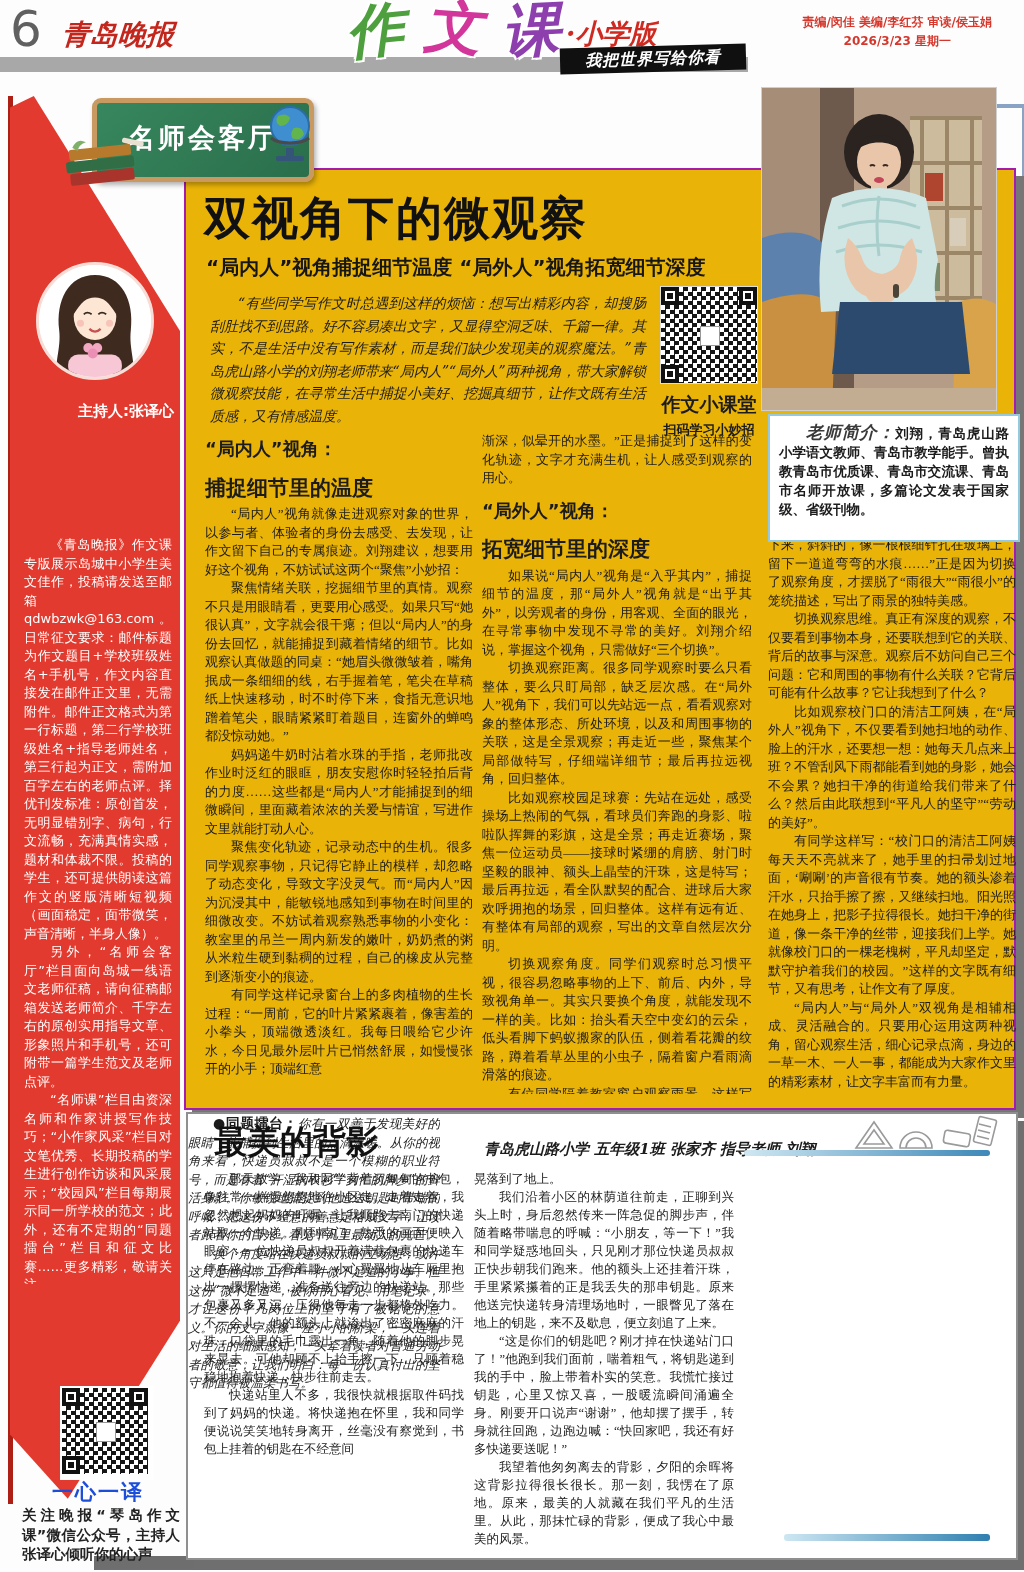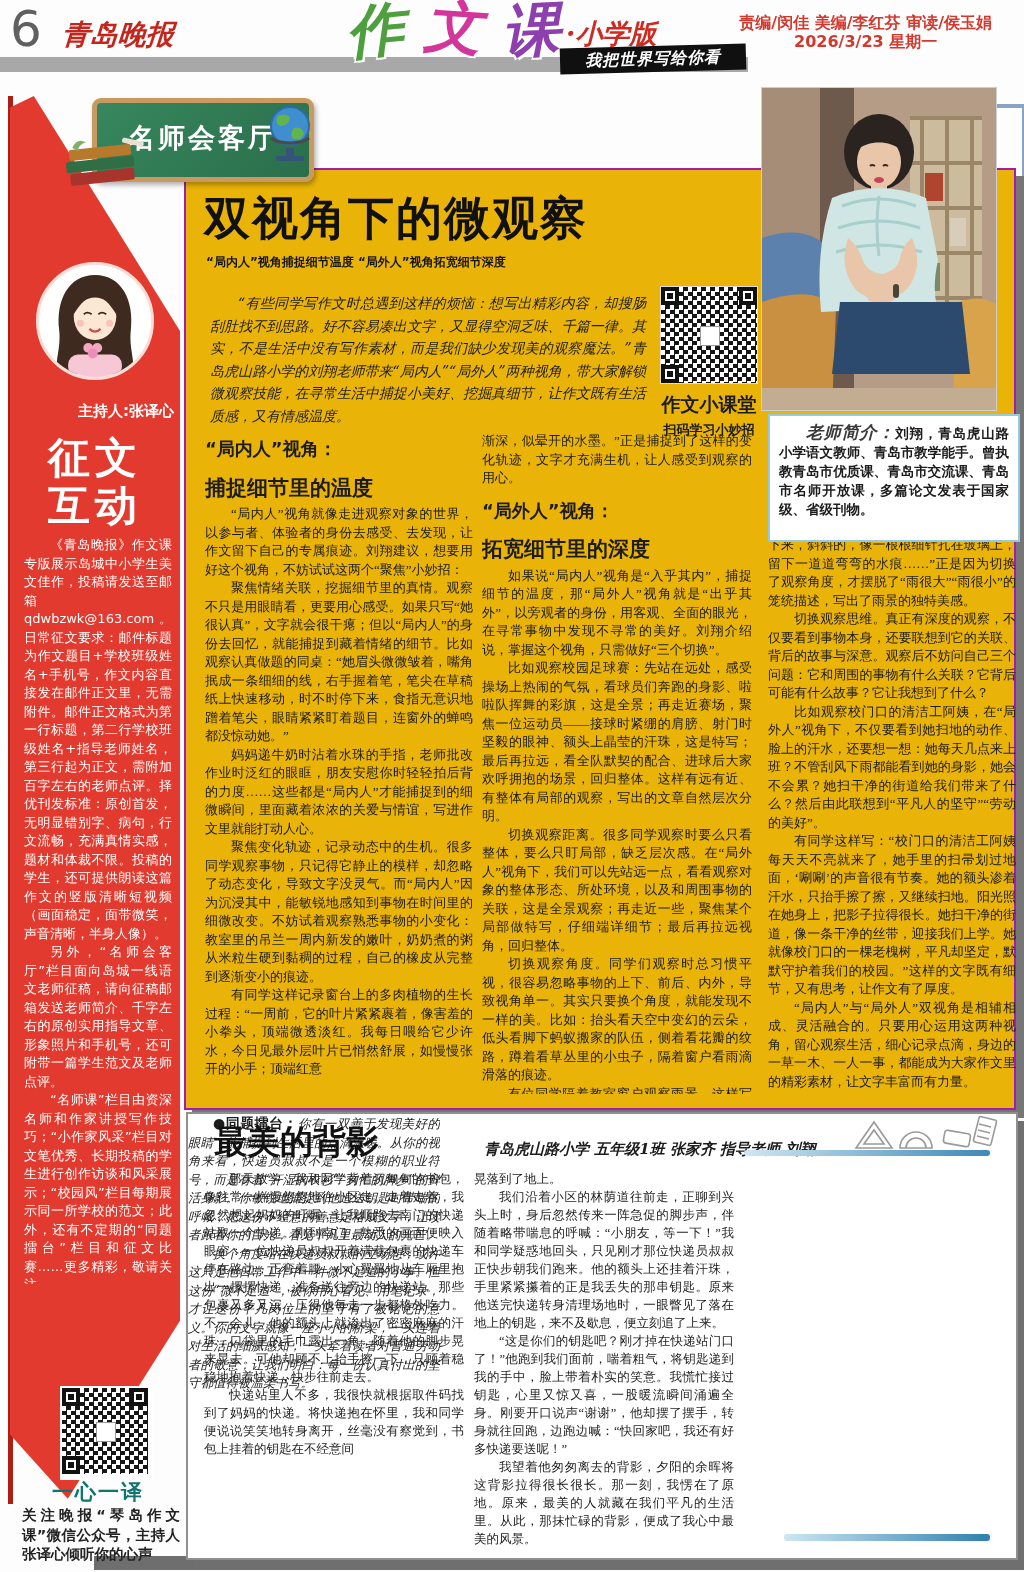--- a/index.html
+++ b/index.html
@@ -16,21 +16,21 @@
                font-size:58px;line-height:60px;white-space:nowrap;}
   .paper-title span{display:inline-block;text-shadow:2px 2px 0 #fff,-2px -2px 0 #fff,2px -2px 0 #fff,-2px 2px 0 #fff;}
   .tc1{color:#4ea03e;transform:rotate(-6deg);}
   .tc2{color:#d2369b;transform:rotate(4deg) translateY(-3px);}
   .tc3{color:#8e3fae;transform:rotate(-3deg);}
   .edition{left:566px;top:16px;font-family:"DejaVu Serif",serif;font-style:italic;font-weight:bold;
            font-size:27px;color:#cf2a22;white-space:nowrap;}
   .ribbon{left:560px;top:46px;width:186px;height:26px;background:#101010;transform:rotate(-1.6deg);
           color:#fff;font-size:16px;font-weight:bold;font-style:italic;text-align:center;line-height:26px;
           font-family:"DejaVu Serif",serif;letter-spacing:1px;}
-  .editors{right:32px;top:13px;color:#d4372c;font-size:16px;font-weight:bold;text-align:center;
+  .editors{right:32px;top:13px;color:#d4372c;font-size:12px;font-weight:bold;text-align:center;
            font-family:"DejaVu Sans",sans-serif;line-height:19px;}
 
   
   .plaque{left:72px;top:92px;width:246px;height:100px;z-index:6;}
   .board{position:absolute;left:20px;top:6px;width:212px;height:74px;border:5px solid #c89a62;border-radius:9px;
          background:linear-gradient(135deg,#37875e,#2a6e4b);box-shadow:2px 3px 5px rgba(0,0,0,.3);}
   .board-text{width:100%;text-align:center;color:#fff;font-family:Liberation Serif, serif;font-weight:bold;
               font-size:27px;line-height:70px;letter-spacing:3px;}
 
   
@@ -40,39 +40,39 @@
   .avatar{left:36px;top:262px;width:112px;height:112px;border-radius:50%;background:#fff;
           border:3px solid #f8dcd6;overflow:hidden;z-index:3;}
   .host{left:16px;top:402px;width:158px;color:#fff;font-weight:bold;font-size:15px;text-align:right;
         font-family:"DejaVu Sans",sans-serif;z-index:3;}
   .banner{left:16px;top:434px;width:158px;color:#fff;font-size:42px;font-weight:bold;text-align:center;
           line-height:48px;letter-spacing:5px;font-family:"DejaVu Sans",sans-serif;z-index:3;}
   .sidebody{left:24px;top:536px;width:148px;height:748px;overflow:hidden;color:#fff;font-size:13px;
             line-height:18.5px;text-align:justify;font-family:"DejaVu Sans",sans-serif;z-index:3;}
   .sidebody p{margin:0;text-indent:2em;}
   .side-qr-box{left:60px;top:1386px;width:90px;height:90px;background:#fff;padding:2px;z-index:4;}
-  .side-qr-label{left:52px;top:1478px;width:120px;color:#0f766e;font-size:21px;font-weight:900;
+  .side-qr-label{left:52px;top:1478px;width:120px;color:#1d4ed8;font-size:21px;font-weight:900;
                  letter-spacing:2px;font-family:"DejaVu Sans",sans-serif;z-index:4;}
   .side-footer{left:22px;top:1506px;width:158px;color:#222;font-size:14.5px;line-height:19.5px;font-weight:bold;
                text-align:justify;font-family:"DejaVu Sans",sans-serif;z-index:4;}
 
   
   .qr{position:relative;background:repeating-conic-gradient(#161616 0% 25%,#ffffff 0% 50%) 0 0/9px 9px;}
   .qr .f{position:absolute;width:18px;height:18px;border:4px solid #111;background:#fff;box-sizing:border-box;}
   .qr .f::after{content:"";position:absolute;inset:2px;background:#111;}
   .qr .f.tl{left:0;top:0;} .qr .f.tr{right:0;top:0;} .qr .f.bl{left:0;bottom:0;}
   .qr .logo{position:absolute;left:50%;top:50%;width:18px;height:18px;margin:-9px 0 0 -9px;background:#fff;
             border:1px solid #999;}
 
   
   .feature-box{left:184px;top:168px;width:828px;height:938px;background:#eab308;border:2px solid #a21caf;
                box-shadow:8px 8px 0 #767676;z-index:2;}
   .f-title{left:18px;top:18px;font-family:"DejaVu Sans",sans-serif;font-weight:900;font-size:46px;
            letter-spacing:2px;color:#111;}
-  .f-sub{left:20px;top:84px;font-family:"DejaVu Sans",sans-serif;font-weight:bold;font-size:12px;color:#161616;}
+  .f-sub{left:20px;top:84px;font-family:"DejaVu Sans",sans-serif;font-weight:bold;font-size:20px;color:#161616;}
   .f-intro{left:24px;top:122px;width:436px;font-size:14px;line-height:22.5px;font-style:italic;
            font-family:"DejaVu Serif",serif;text-align:justify;}
   .f-intro p{margin:0;text-indent:2em;}
   .f-qr-wrap{left:460px;top:116px;width:126px;text-align:center;}
   .f-qr{margin:0 auto;width:92px;height:92px;padding:2px;border:1px solid #ddd;}
   .f-qr-title{margin-top:8px;font-family:"DejaVu Sans",sans-serif;font-weight:900;font-size:19px;}
   .f-qr-sub{margin-top:3px;font-family:"DejaVu Sans",sans-serif;font-weight:bold;font-size:13px;}
 
   .fcol{position:absolute;text-align:justify;font-size:13px;line-height:18.5px;overflow:hidden;}
   .fcol p{margin:0;text-indent:2em;}
@@ -174,24 +174,20 @@
       <circle cx="37" cy="52" r="3.2" fill="#f6b8b0" opacity=".75"></circle>
       <circle cx="63" cy="52" r="3.2" fill="#f6b8b0" opacity=".75"></circle>
       <path d="M45 57 q5 5 10 0" stroke="#c94f4f" stroke-width="2" fill="none"></path>
       <rect x="26" y="80" width="48" height="20" rx="9" fill="#f7c7d6"></rect>
       <circle cx="44" cy="74" r="4.4" fill="#f2a7c3"></circle>
       <circle cx="52" cy="74" r="4.4" fill="#f2a7c3"></circle>
       <circle cx="48" cy="79" r="4.4" fill="#eb8fb4"></circle>
     </svg>
   </div>
   <div class="abs host">主持人:张译心</div>
-  <div class="abs banner">
-    <div>征文</div>
-    <div>互动</div>
-  </div>
   <div class="abs sidebody">
       <p>《青岛晚报》作文课专版展示岛城中小学生美文佳作，投稿请发送至邮箱qdwbzwk@163.com。日常征文要求：邮件标题为作文题目+学校班级姓名+手机号，作文内容直接发在邮件正文里，无需附件。邮件正文格式为第一行标题，第二行学校班级姓名+指导老师姓名，第三行起为正文，需附加百字左右的老师点评。择优刊发标准：原创首发，无明显错别字、病句，行文流畅，充满真情实感，题材和体裁不限。投稿的学生，还可提供朗读这篇作文的竖版清晰短视频（画面稳定，面带微笑，声音清晰，半身人像）。</p>
       <p>另外，“名师会客厅”栏目面向岛城一线语文老师征稿，请向征稿邮箱发送老师简介、千字左右的原创实用指导文章、形象照片和手机号，还可附带一篇学生范文及老师点评。</p>
       <p>“名师课”栏目由资深名师和作家讲授写作技巧；“小作家风采”栏目对文笔优秀、长期投稿的学生进行创作访谈和风采展示；“校园风”栏目每期展示同一所学校的范文；此外，还有不定期的“同题擂台”栏目和征文比赛……更多精彩，敬请关注。</p>
     </div>
 
   <div class="abs side-qr-box">
     <div class="qr" style="width:86px;height:86px;">
       <span class="f tl"></span>
         <span class="f tr"></span>
@@ -237,22 +233,22 @@
     <div class="fcol fcol2">
       <div class="lead">
           <p>渐深，似晕开的水墨。”正是捕捉到了这样的变化轨迹，文字才充满生机，让人感受到观察的用心。</p>
         </div>
       <div class="colhead" style="margin-top:14px">
         <span class="l1">“局外人”视角：</span>
         <span class="l2">拓宽细节里的深度</span>
       </div>
       <div class="cont">
           <p>如果说“局内人”视角是“入乎其内”，捕捉细节的温度，那“局外人”视角就是“出乎其外”，以旁观者的身份，用客观、全面的眼光，在寻常事物中发现不寻常的美好。刘翔介绍说，掌握这个视角，只需做好“三个切换”。</p>
+          <p>切换观察距离。很多同学观察时要么只看整体，要么只盯局部，缺乏层次感。在“局外人”视角下，我们可以先站远一点，看看观察对象的整体形态、所处环境，以及和周围事物的关联，这是全景观察；再走近一些，聚焦某个局部做特写，仔细端详细节；最后再拉远视角，回归整体。</p>
           <p>比如观察校园足球赛：先站在远处，感受操场上热闹的气氛，看球员们奔跑的身影、啦啦队挥舞的彩旗，这是全景；再走近赛场，聚焦一位运动员——接球时紧绷的肩膀、射门时坚毅的眼神、额头上晶莹的汗珠，这是特写；最后再拉远，看全队默契的配合、进球后大家欢呼拥抱的场景，回归整体。这样有远有近、有整体有局部的观察，写出的文章自然层次分明。</p>
-          <p>切换观察距离。很多同学观察时要么只看整体，要么只盯局部，缺乏层次感。在“局外人”视角下，我们可以先站远一点，看看观察对象的整体形态、所处环境，以及和周围事物的关联，这是全景观察；再走近一些，聚焦某个局部做特写，仔细端详细节；最后再拉远视角，回归整体。</p>
           <p>切换观察角度。同学们观察时总习惯平视，很容易忽略事物的上下、前后、内外，导致视角单一。其实只要换个角度，就能发现不一样的美。比如：抬头看天空中变幻的云朵，低头看脚下蚂蚁搬家的队伍，侧着看花瓣的纹路，蹲着看草丛里的小虫子，隔着窗户看雨滴滑落的痕迹。</p>
           <p>有位同学隔着教室窗户观察雨景，这样写道：“我趴在窗边，看着雨丝从天上落</p>
         </div>
     </div>
 
     <div class="fcol fcol3">
       <div class="cont">
           <p>下来，斜斜的，像一根根细针扎在玻璃上，留下一道道弯弯的水痕……”正是因为切换了观察角度，才摆脱了“雨很大”“雨很小”的笼统描述，写出了雨景的独特美感。</p>
           <p>切换观察思维。真正有深度的观察，不仅要看到事物本身，还要联想到它的关联、背后的故事与深意。观察后不妨问自己三个问题：它和周围的事物有什么关联？它背后可能有什么故事？它让我想到了什么？</p>
           <p>比如观察校门口的清洁工阿姨，在“局外人”视角下，不仅要看到她扫地的动作、脸上的汗水，还要想一想：她每天几点来上班？不管刮风下雨都能看到她的身影，她会不会累？她扫干净的街道给我们带来了什么？然后由此联想到“平凡人的坚守”“劳动的美好”。</p>

